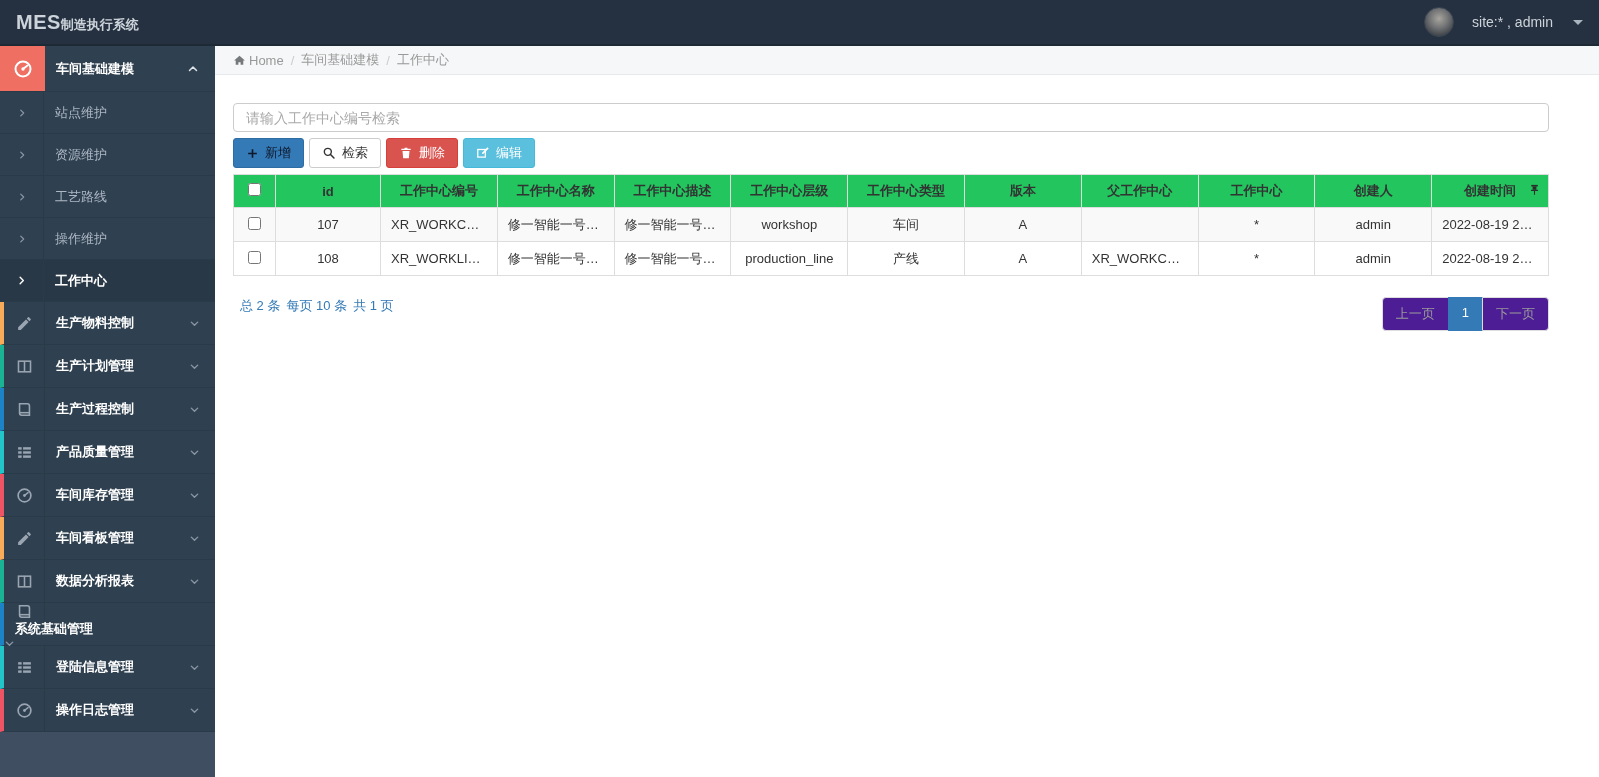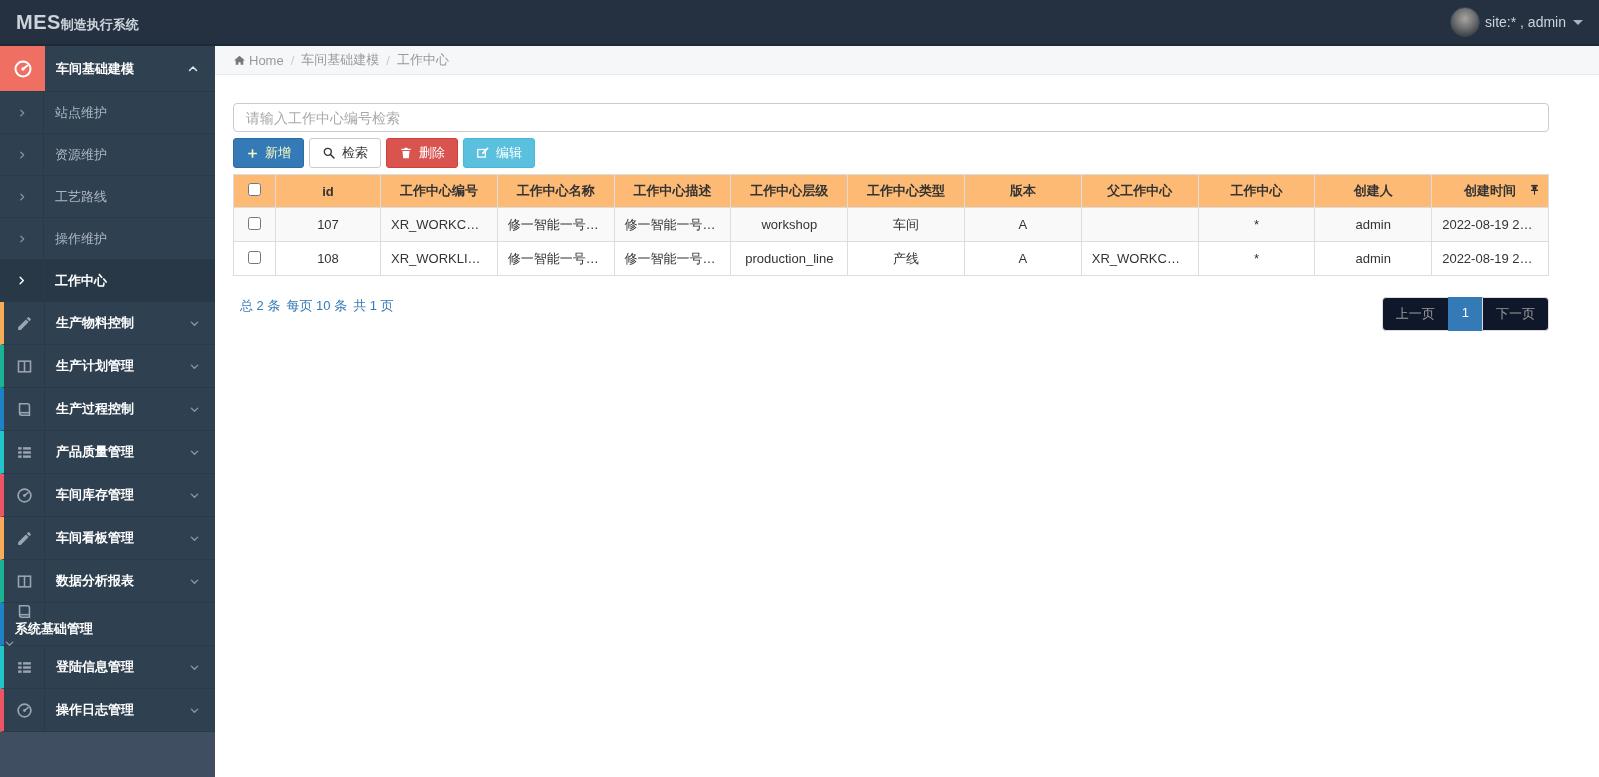--- a/index.html
+++ b/index.html
@@ -6,21 +6,21 @@
   html,body { width:1599px; height:777px; overflow:hidden; }
   body { font-family:"Liberation Sans", sans-serif; font-size:13px; background:#ffffff; color:#333; position:relative; }
 
   
   .topbar { position:absolute; top:0; left:0; width:1599px; height:46px; background:#253140;
             border-bottom:2px solid #1e2936; display:flex; align-items:center; justify-content:space-between;
             padding:0 16px; z-index:20; }
   .logo { color:#ccd3da; display:flex; align-items:baseline; }
   .logo .mes { font-size:20px; font-weight:bold; letter-spacing:.5px; }
   .logo .suffix { font-size:13px; font-weight:bold; }
-  .userbox { display:flex; align-items:center; gap:5px; color:#ccd3da; font-size:14px; cursor:pointer; }
+  .userbox { display:flex; align-items:center; gap:18px; color:#ccd3da; font-size:14px; cursor:pointer; }
   .avatar { width:30px; height:30px; border-radius:50%;
             background: radial-gradient(circle at 50% 38%, #a8a59e 0%, #6d6f72 45%, #2e3338 90%);
             border:1px solid #3a4654; }
   .caret-down-sm { width:0; height:0; border-left:5px solid transparent; border-right:5px solid transparent;
             border-top:5px solid #aab4bf; margin-left:2px; }
 
   
   .sidebar { position:absolute; top:46px; left:0; width:215px; height:731px; background:#3f4e60; z-index:10; }
   .side-item { display:flex; align-items:stretch; background:#2f4050; border-bottom:1px solid #293a49; color:#a7b1c2; cursor:pointer; }
   .side-item svg { display:block; }
@@ -52,38 +52,38 @@
 
   .content { padding:0 50px 0 18px; }
   .search-input { display:block; width:100%; height:29px; margin-top:28px; border:1px solid #ccc; border-radius:4px;
                   padding:12px 12px; font-size:14px; color:#555; font-family:"Liberation Sans",sans-serif; outline:none; }
   .search-input::placeholder { color:#a9a9a9; }
 
   .toolbar { margin-top:6px; display:flex; gap:5px; }
   .btn { height:30px; padding:0 12px; border-radius:3px; border:1px solid transparent; display:inline-flex;
          align-items:center; gap:6px; font-size:13px; cursor:pointer; font-family:"Liberation Sans",sans-serif; }
   .btn svg { display:block; }
-  .btn-primary { background:#337ab7; border-color:#2e6da4; color:#fef9c3;align-items:center; }
+  .btn-primary { background:#337ab7; border-color:#2e6da4; color:#0f172a;align-items:center; }
   .btn-default { background:#fff; border-color:#ccc; color:#333; }
   .btn-danger  { background:#d9534f; border-color:#d43f3a; color:#fff; }
   .btn-info    { background:#5bc0de; border-color:#46b8da; color:#fff; }
 
   table { margin-top:6px; width:100%; border-collapse:collapse; table-layout:fixed; font-size:13px; color:#333; }
   th, td { border:1px solid #ddd; padding:0 10px; height:33px; overflow:hidden; white-space:nowrap; text-overflow:ellipsis; }
-  th { text-align:center; font-weight:bold; background:#fdba74; position:relative; height:33px; }
+  th { text-align:center; font-weight:bold; background:#22c55e; position:relative; height:33px; }
   td { text-align:center; height:34px; }
   tbody tr:nth-child(odd) { background:#f9f9f9; }
   td.ta-l { text-align:left; }
   .pin-ic { position:absolute; right:7px; top:50%; transform:translateY(-50%); color:#2b2b2b; cursor:pointer; }
   input[type=checkbox] { width:13px; height:13px; cursor:pointer; }
 
   .pagerow { display:flex; justify-content:space-between; align-items:flex-start; margin-top:21px; padding-left:7px; }
   .summary { color:#337ab7; font-size:13px; display:flex; gap:6px; }
   .pagination { display:flex; }
-  .page-btn { min-width:32px; padding:7px 13px; border:1px solid #ddd; background:#0f172a; color:#9b9b9b;
+  .page-btn { min-width:32px; padding:7px 13px; border:1px solid #ddd; background:#4c1d95; color:#9b9b9b;
               font-size:13px; margin-left:-1px; text-align:center; cursor:pointer; }
   .page-btn.first { border-radius:4px 0 0 4px; }
   .page-btn.last  { border-radius:0 4px 4px 0; }
   .page-btn.active { background:#337ab7; border-color:#337ab7; color:#fff; }
 </style>
 </head>
 <body>
 
 <svg width="0" height="0" style="position:absolute">
   <defs>

